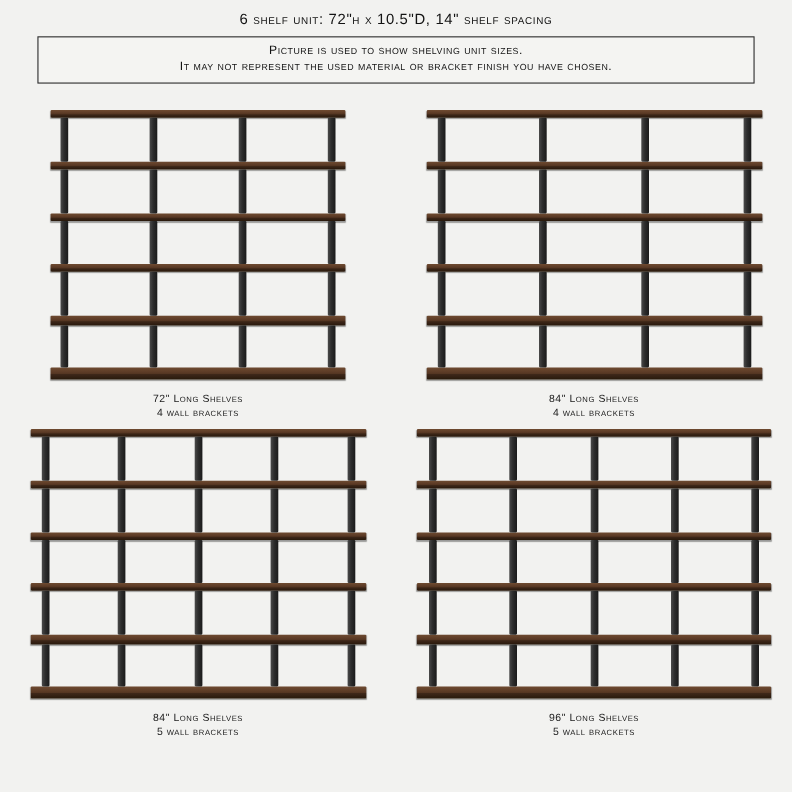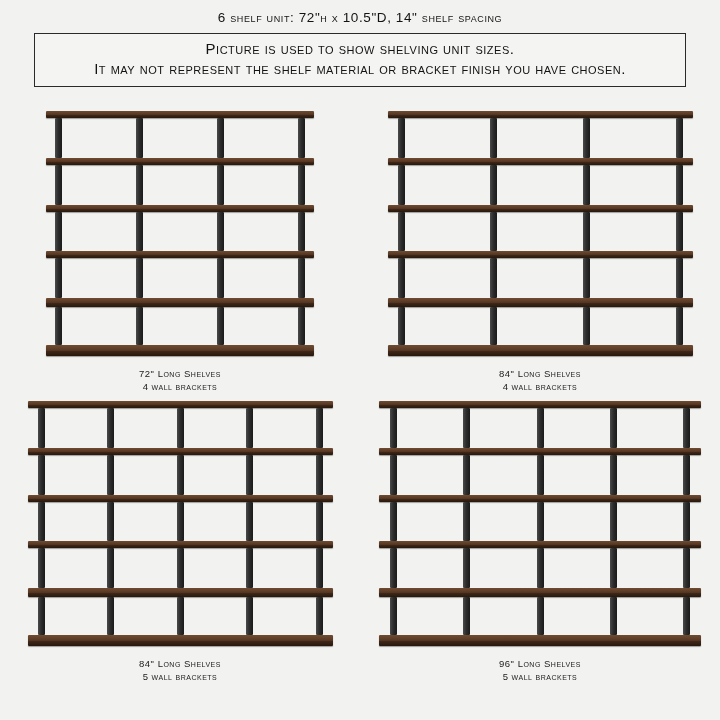--- a/index.html
+++ b/index.html
@@ -31,21 +31,21 @@
   .notice {
     margin: 8px auto 0 auto;
     width: 652px;
     border: 1px solid #2a2a2a;
     background: #f4f4f2;
     box-sizing: border-box;
     padding: 5px 6px 6px 6px;
     text-align: center;
   }
   .notice-line {
-    font-size: 15px;
+    font-size: 11px;
     letter-spacing: 0.5px;
     font-variant: small-caps;
     line-height: 1.35;
     color: #131313;
   }
   .grid {
     position: relative;
     margin-top: 10px;
     display: grid;
     grid-template-columns: 360px 360px;
@@ -105,21 +105,21 @@
 </style>
 </head>
 <body>
 
 <div class="page">
 
   <div class="title">6 shelf unit: 72"h x 10.5"D, 14" shelf spacing</div>
 
   <div class="notice">
     <div class="notice-line">Picture is used to show shelving unit sizes.</div>
-    <div class="notice-line">It may not represent the shelf material or bracket finish you have chosen.</div>
+    <div class="notice-line">It may not represent the used material or bracket finish you have chosen.</div>
   </div>
 
   <div class="grid">
 
     <div class="cell">
       <div class="unit-wrap" id="wrap-0" style="width: 268px; height: 244px; margin-top: 14px;">
         <div class="unit" id="unit-0" style="width: 268px; height: 244px;">
             <div class="shelf" style="top: 0px; height: 7px; width: 268px;">
               <div class="edge"></div>
             </div>

